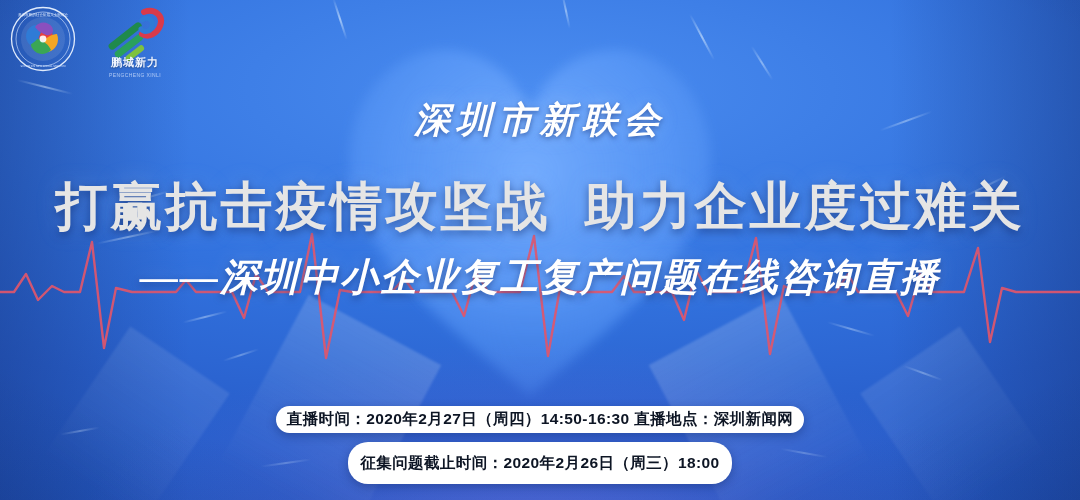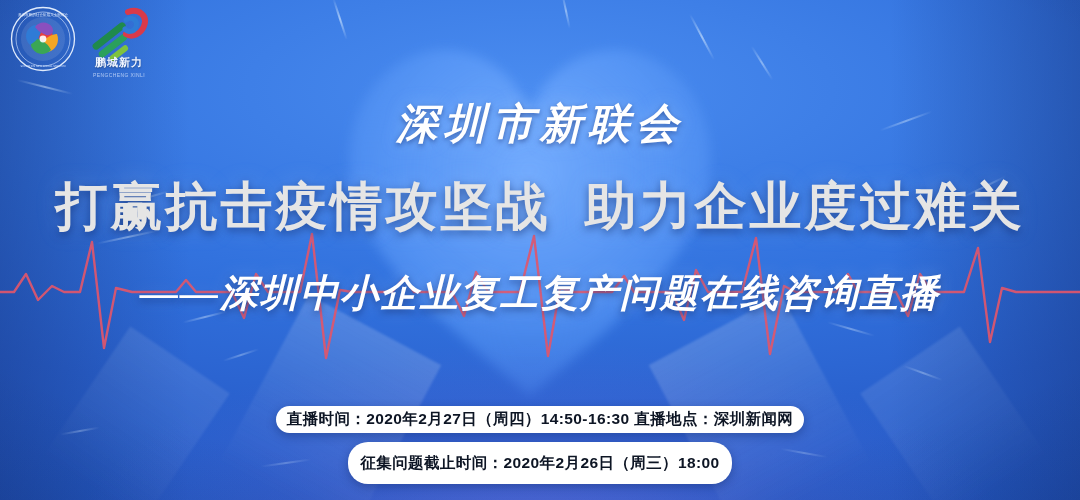--- a/index.html
+++ b/index.html
@@ -81,21 +81,21 @@
   
   .ecg { position: absolute; left: 0; top: 230px; width: 1080px; height: 150px; }
   .ecg svg { display: block; width: 100%; height: 100%; }
 
   
   .logos {
     position: absolute;
     left: 10px; top: 6px;
     display: flex;
     align-items: flex-start;
-    gap: 6px;
+    gap: 22px;
     z-index: 8;
   }
   .logo-emblem { width: 66px; height: 66px; }
   .logo-pengcheng { width: 74px; height: 72px; position: relative; }
   .logo-pengcheng svg { display: block; }
   .logo-cn {
     position: absolute;
     left: 0; right: 0; bottom: 8px;
     text-align: center;
     font-size: 11px;
@@ -114,21 +114,21 @@
   }
 
   
   .org-title {
     position: absolute;
     left: 0; right: 0;
     top: 96px;
     text-align: center;
     z-index: 6;
     font-family: "Liberation Serif", "DejaVu Serif", serif;
-    font-size: 42px;
+    font-size: 36px;
     font-weight: bold;
     font-style: italic;
     color: #ffffff;
     letter-spacing: 6px;
     text-shadow:
       0 2px 5px rgba(16,40,110,0.55),
       0 0 18px rgba(190,220,255,0.35);
   }
 
   .headline {
@@ -143,21 +143,21 @@
     letter-spacing: 3px;
     text-shadow:
       0 3px 8px rgba(12,38,105,0.60),
       0 0 22px rgba(170,205,255,0.30);
   }
   .headline .gap { display: inline-block; width: 34px; }
 
   .subtitle {
     position: absolute;
     left: 0; right: 0;
-    top: 268px;
+    top: 252px;
     text-align: center;
     z-index: 6;
     font-family: "Liberation Serif", "DejaVu Serif", serif;
     font-size: 38px;
     font-weight: bold;
     font-style: italic;
     color: #ffffff;
     letter-spacing: 2px;
     text-shadow:
       0 3px 7px rgba(12,38,105,0.58),

